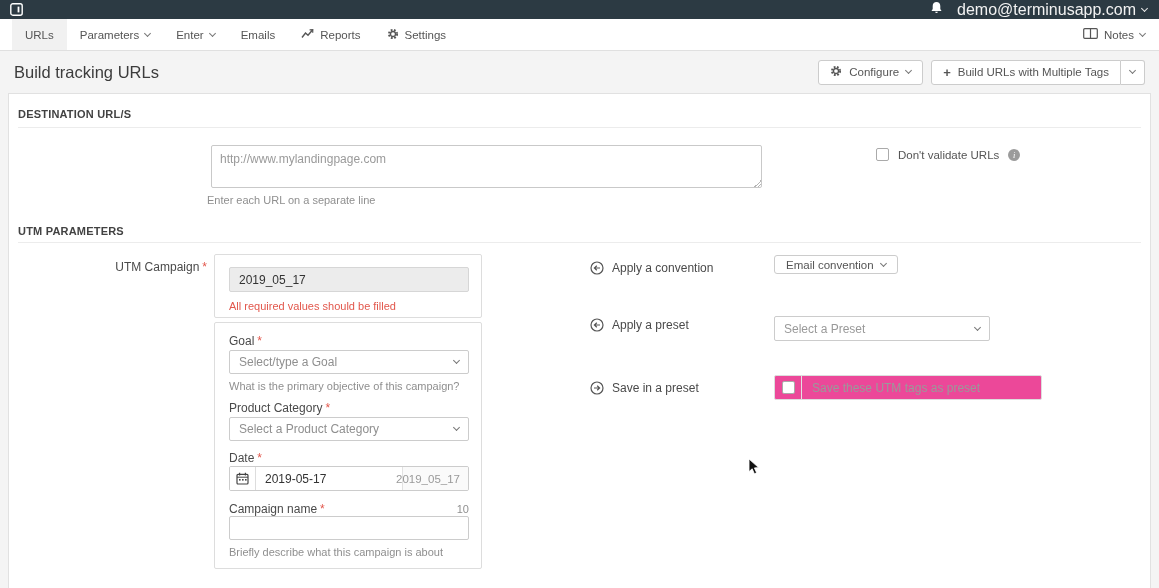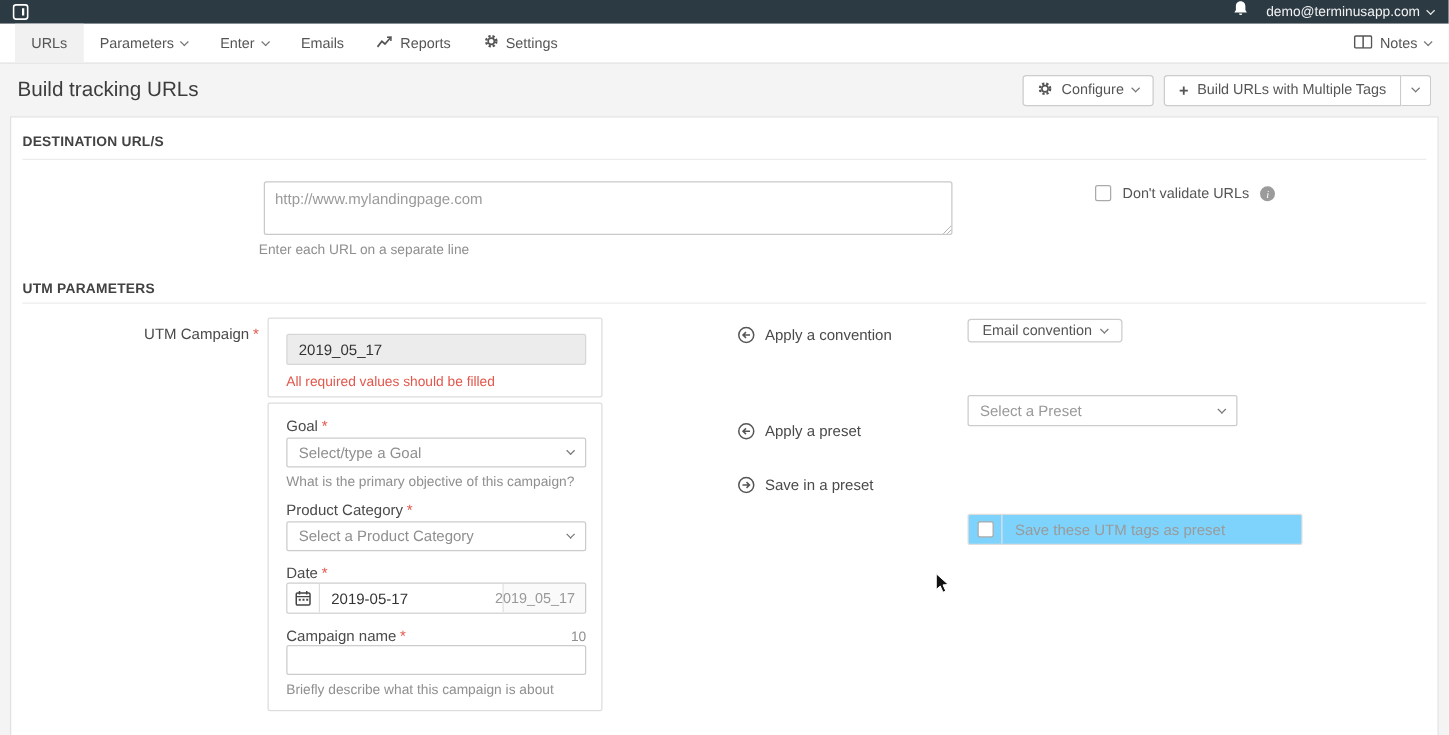--- a/index.html
+++ b/index.html
@@ -4,21 +4,21 @@
 <style>
   * { margin:0; padding:0; box-sizing:border-box; }
   html,body { width:1159px; height:588px; overflow:hidden; }
   body { background:#f4f4f4; font-family:"Liberation Sans","DejaVu Sans",sans-serif; color:#444; position:relative; }
 
   
   .topbar { position:absolute; left:0; top:0; width:1159px; height:19px; background:#2c3a43; display:flex; align-items:center; }
   .topbar .logo { margin-left:10px; display:flex; align-items:center; }
   .topbar .appmenu { margin-left:15px; display:flex; align-items:center; gap:6px; color:#fff; font-size:11px; font-weight:bold; cursor:pointer;margin-top:44px; }
   .topbar .right { margin-left:auto; display:flex; align-items:center; gap:14px; margin-right:12px; }
-  .topbar .user { color:#f2f2f2; font-size:11px; display:flex; align-items:center; gap:6px; cursor:pointer; }
+  .topbar .user { color:#f2f2f2; font-size:16px; display:flex; align-items:center; gap:6px; cursor:pointer; }
   .chev { width:5px; height:5px; border-right:1.4px solid #777; border-bottom:1.4px solid #777; transform:rotate(45deg); display:inline-block; margin-top:-3px; }
   .chev.white { border-color:#e8e8e8; }
 
   
   .navbar { position:absolute; left:0; top:19px; width:1159px; height:32px; background:#fff; border-bottom:1px solid #e0e0e0; display:flex; align-items:stretch; padding-left:12px; }
   .tab { display:flex; align-items:center; gap:6px; padding:0 13px; font-size:11.5px; color:#555; cursor:pointer; }
   .tab.active { background:#f1f1f1; }
   .notes { margin-left:auto; margin-right:14px; display:flex; align-items:center; gap:6px; font-size:11.5px; color:#555; cursor:pointer; }
 
   
@@ -64,21 +64,21 @@
   .dategroup .calbtn { width:26px; display:flex; align-items:center; justify-content:center; border-right:1px solid #ddd; cursor:pointer; background:#fff; }
   .dategroup input { flex:1; border:none; outline:none; font-size:12px; color:#333; padding:0 9px; font-family:inherit; min-width:0; }
   .dategroup .datetag { width:66px; background:#fafafa; border-left:1px solid #e2e2e2; display:flex; align-items:center; justify-content:flex-end; padding-right:8px; font-size:11.5px; color:#999; }
 
   .plain-input { position:absolute; left:14px; width:240px; height:24px; border:1px solid #ccc; border-radius:2px; font-size:12px; color:#333; padding:0 9px; outline:none; font-family:inherit; }
 
   .siderow-label { position:absolute; display:flex; align-items:center; gap:8px; font-size:12px; color:#4a4a4a; }
   .circle-icon { flex:none; display:flex; }
   .conv-btn { position:absolute; left:765px; top:161px; height:19px; }
   .preset-sel { left:765px; top:222px; width:216px; height:25px; }
-  .savegroup { position:absolute; left:765px; top:281px; width:268px; height:25px; border:1px solid #ddd; border-radius:2px; background:#7dd3fc; display:flex; align-items:center; overflow:hidden;margin-top:36px; }
+  .savegroup { position:absolute; left:765px; top:281px; width:268px; height:25px; border:1px solid #ddd; border-radius:2px; background:#ec4899; display:flex; align-items:center; overflow:hidden; }
   .savegroup .cb-cell { width:27px; align-self:stretch; display:flex; align-items:center; justify-content:center; border-right:1px solid #e2e2e2; }
   .savegroup input[type=text] { flex:1; border:none; outline:none; background:transparent; font-size:12px; color:#333; padding:0 10px; font-family:inherit; }
   .savegroup input[type=text]::placeholder { color:#9a9a9a; }
 
   .count { font-size:11px; color:#8f8f8f; }
   .cursor { position:absolute; left:739px; top:364px; pointer-events:none; }
 </style>
 </head>
 <body>
 
@@ -248,21 +248,21 @@
           <path d="M10 7H4.6 M6.8 4.7 4.4 7l2.4 2.3" fill="none" stroke="#555" stroke-width="1.2"></path>
         </svg>
     </span>
     <span>Apply a convention</span>
   </div>
   <span class="btn conv-btn">
     <span>Email convention</span>
     <span class="chev"></span>
   </span>
 
-  <div class="siderow-label" style="left:581px; top:244px;">
+  <div class="siderow-label" style="left:581px; top:224px;">
     <span class="circle-icon">
       <svg width="14" height="14" viewBox="0 0 14 14">
           <circle cx="7" cy="7" r="6" fill="none" stroke="#555" stroke-width="1.2"></circle>
           <path d="M10 7H4.6 M6.8 4.7 4.4 7l2.4 2.3" fill="none" stroke="#555" stroke-width="1.2"></path>
         </svg>
     </span>
     <span>Apply a preset</span>
   </div>
   <div class="sel preset-sel">
     <span style="color:#999;">Select a Preset</span>

